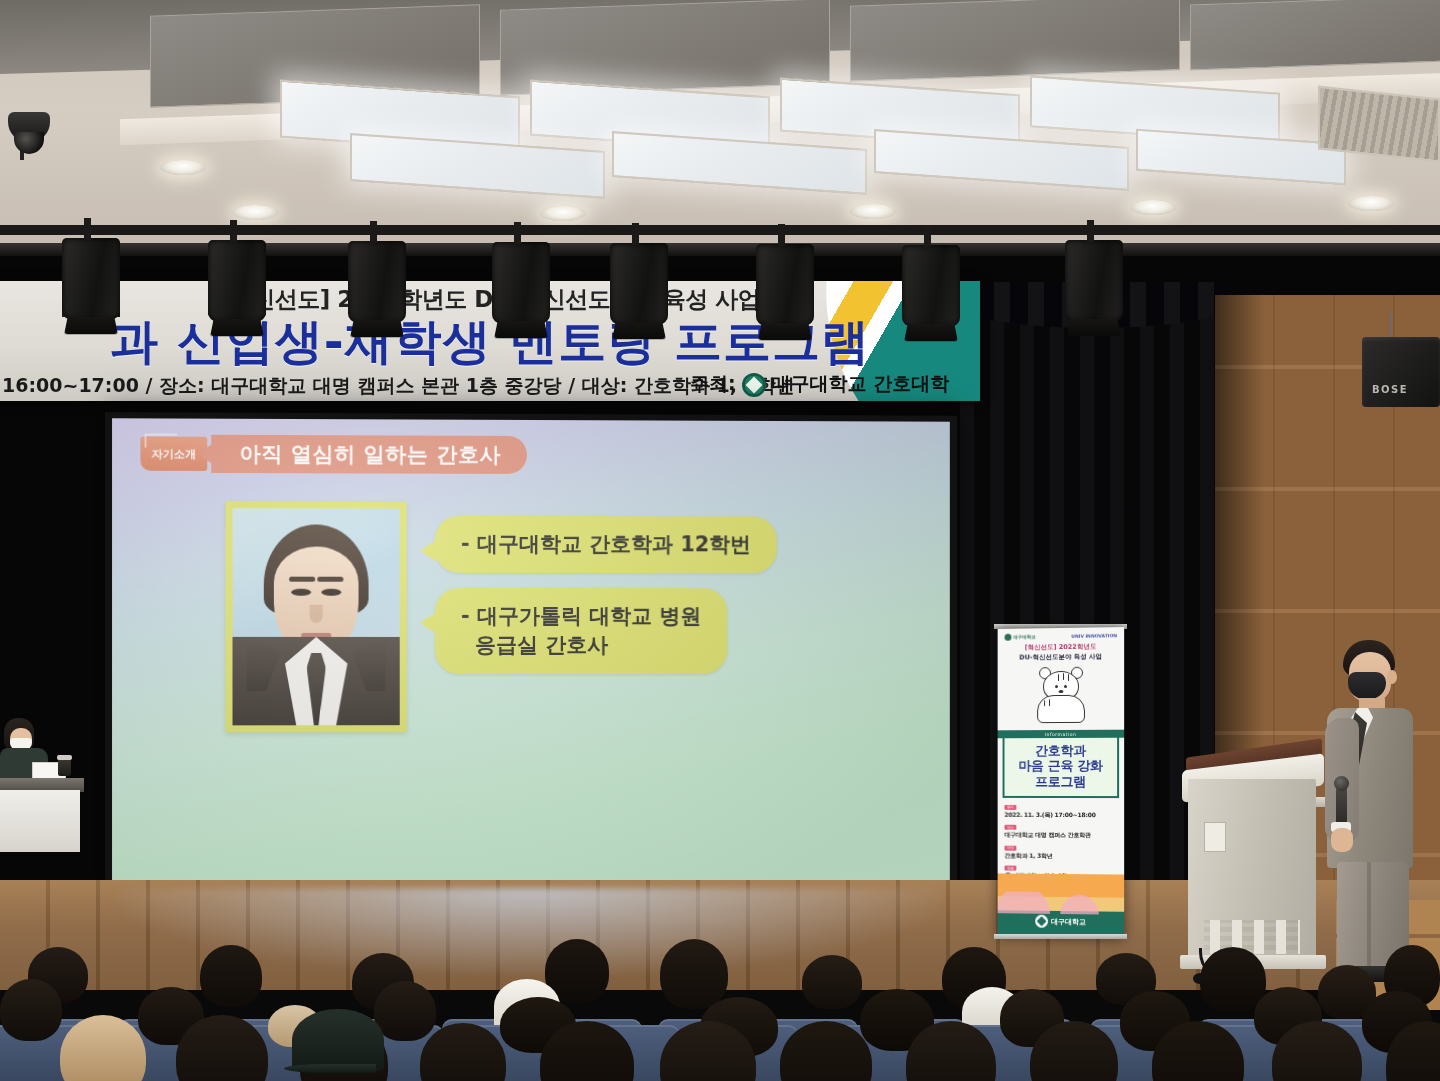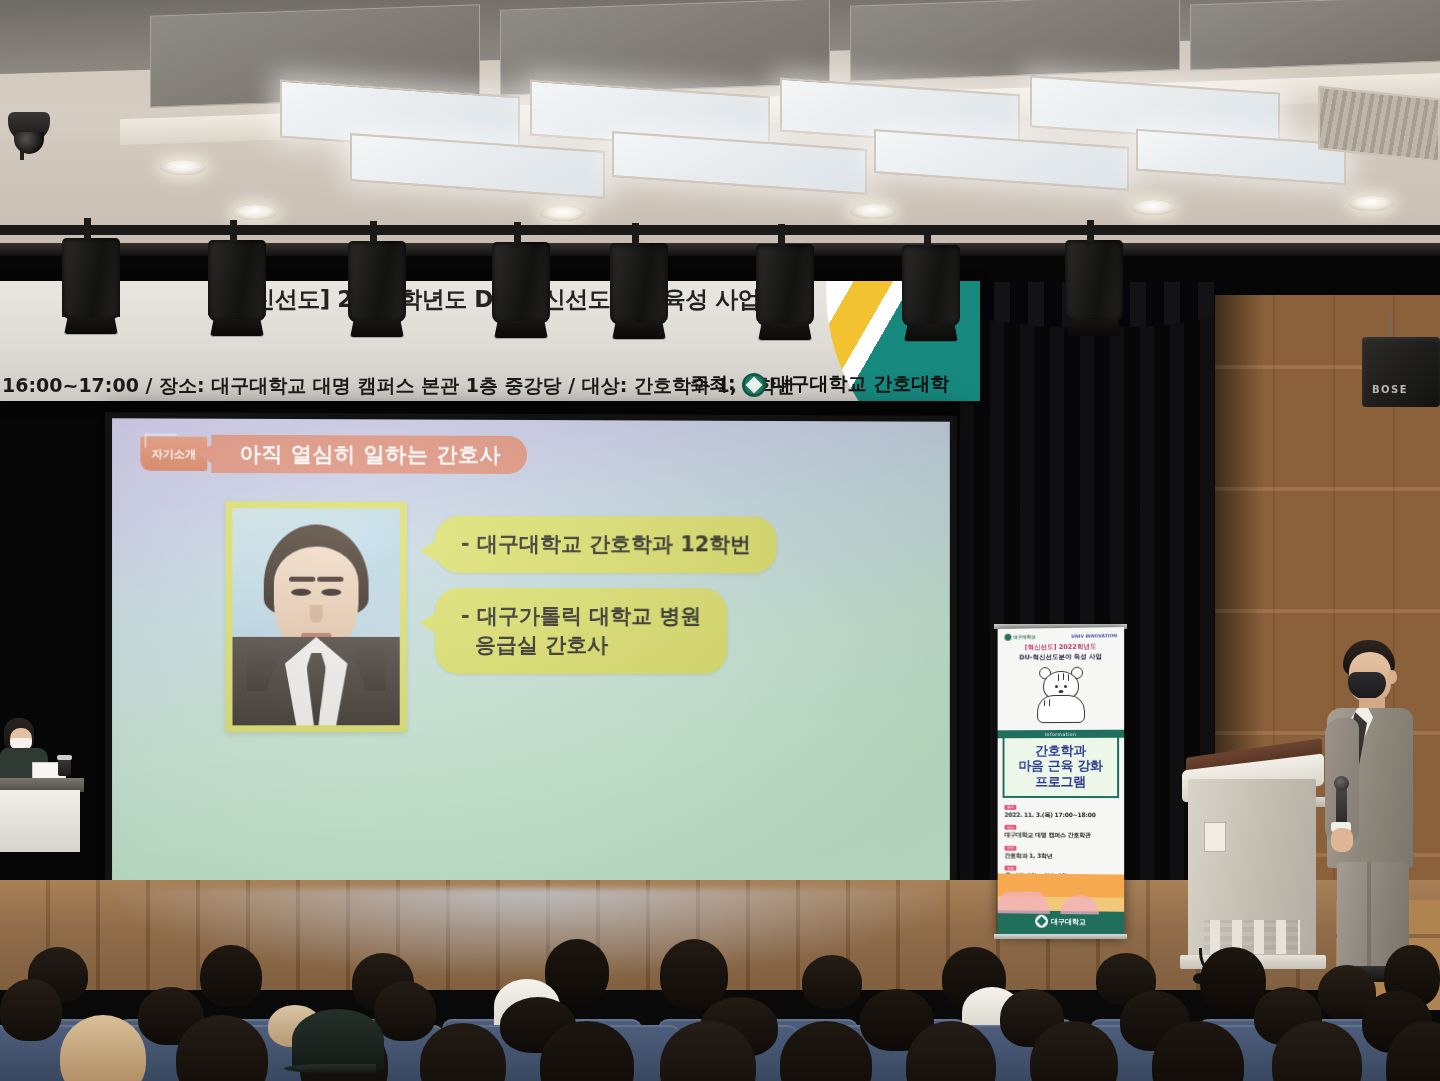--- a/index.html
+++ b/index.html
@@ -660,20 +660,21 @@
   <div class="curtain-valance"></div>
   <div class="wood-right"></div>
   <div class="bose-hanger"></div>
   <div class="bose-speaker">
     <span class="lbl">BOSE</span>
   </div>
 
   <div class="banner">
     <div class="banner-swoosh"></div>
     <div class="banner-l1">[혁신선도] 2022학년도 DU-혁신선도분야 육성 사업</div>
+    <div class="banner-l2">과 신입생-재학생 멘토링 프로그램</div>
     <div class="banner-l3">16:00~17:00 / 장소: 대구대학교 대명 캠퍼스 본관 1층 중강당 / 대상: 간호학과 1, 3학년</div>
     <div class="banner-host">
       <span>주최:</span>
       <span class="du-logo"></span>
       <span>대구대학교 간호대학</span>
     </div>
   </div>
 
   <div class="lightbar"></div>
   <div class="truss"></div>

